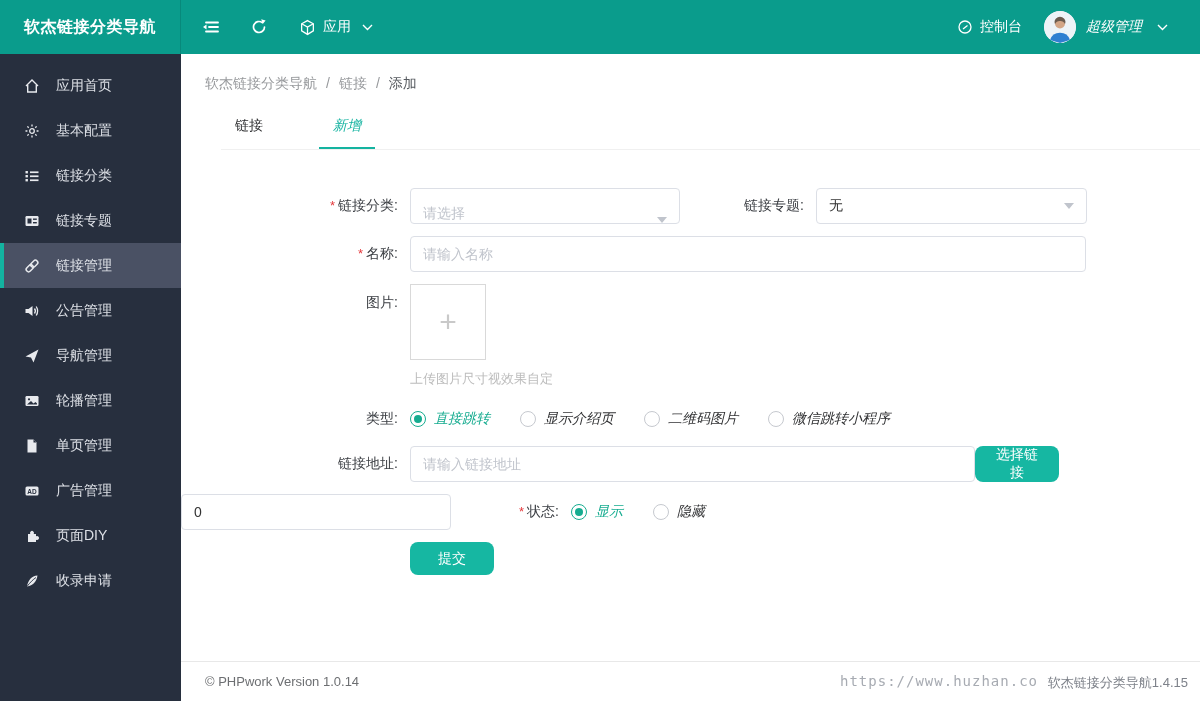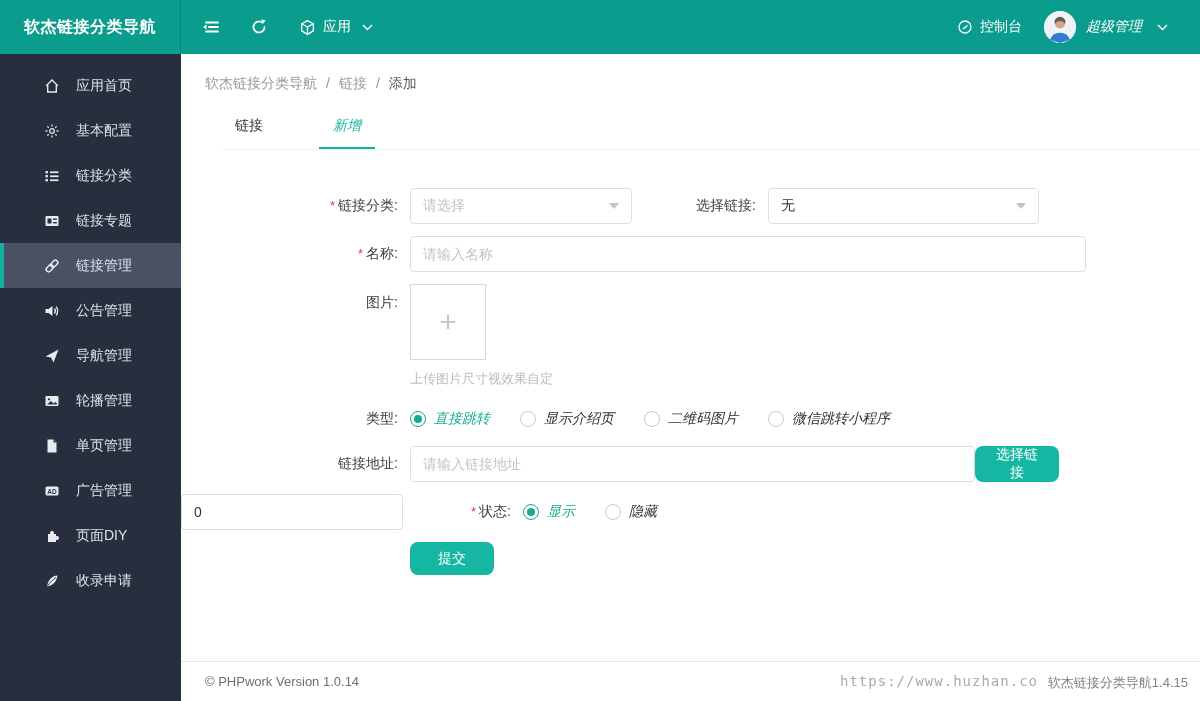--- a/index.html
+++ b/index.html
@@ -18,21 +18,21 @@
   .header-right { margin-left:auto; display:flex; align-items:center; gap:22px; padding-right:28px; }
   .console-link { display:flex; align-items:center; gap:5px; font-size:14px; cursor:pointer; }
   .user-area { display:flex; align-items:center; gap:10px; cursor:pointer; font-size:14px;font-style:italic; }
   .avatar { width:32px; height:32px; border-radius:50%; background:#eef3f7; overflow:hidden;
     display:flex; align-items:flex-end; justify-content:center; }
 
   
   .sidebar { position:fixed; top:54px; left:0; width:181px; height:647px;
     background:#272f3e; padding-top:9px; }
   .side-item { height:45px; display:flex; align-items:center; gap:16px;
-    padding-left:40px; color:#dde0e6; font-size:14px; font-weight:500; cursor:pointer;
+    padding-left:20px; color:#dde0e6; font-size:14px; font-weight:500; cursor:pointer;
     border-left:4px solid transparent; }
   .side-item .sicon { width:16px; height:16px; display:inline-flex; color:#e8eaee; flex:none; }
   .side-item.active { background:#4a5164; border-left-color:#14b3a0; }
 
   
   .content { position:fixed; top:54px; left:181px; width:1019px; height:647px;
     background:#fff; display:flex; flex-direction:column; }
   .breadcrumb { padding:21px 0 0 24px; font-size:14px; color:#97999c; display:flex; gap:9px; }
   .breadcrumb .crumb { cursor:default; }
   .breadcrumb .crumb.last { color:#565a5f; }
@@ -46,21 +46,21 @@
   .form { padding-top:38px; }
   .frow { display:flex; align-items:center; margin-bottom:12px; }
   .flabel { width:229px; text-align:right; padding-right:12px; font-size:14px; color:#3b3e43; flex:none; }
   .req { color:#e4393c; margin-right:3px; font-size:13px; }
   .select, .tinput { height:36px; border:1px solid #dcdfe6; border-radius:4px; background:#fff;
     font-size:14px; display:flex; align-items:center; padding:0 12px; color:#333; }
   .select { justify-content:space-between; cursor:pointer; }
   .select .ph { color:#c0c4cc; }
   .caret { width:0; height:0; border-left:5px solid transparent; border-right:5px solid transparent;
     border-top:6px solid #c0c4cc; }
-  .w270 { width:222px; } .w676 { width:676px; } .w565 { width:565px; }
+  .w270 { width:270px;align-items:flex-end; } .w676 { width:676px; } .w565 { width:565px; }
   input.tinput { outline:none; }
   input.tinput::placeholder { color:#c0c4cc; }
   .mid-label { width:135px; text-align:right; padding-right:12px; font-size:14px; color:#3b3e43; margin-left:0; }
 
   .upload-row { align-items:flex-start; }
   .upload-box { width:76px; height:76px; border:1px solid #d9d9d9; background:#fff;
     display:flex; align-items:center; justify-content:center; cursor:pointer;
     color:#c9c9c9; font-size:30px; font-weight:300; }
   .upload-hint { margin:10px 0 0 0; font-size:13px; color:#bcbcbc; }
 
@@ -287,21 +287,21 @@
   </div>
 
   <div class="form">
 
     <div class="frow">
       <div class="flabel"><span class="req">*</span><span>链接分类:</span></div>
       <div class="select w270">
         <span class="ph">请选择</span>
         <span class="caret"></span>
       </div>
-      <div class="mid-label" style="width:136px;">选择链接:</div>
+      <div class="mid-label" style="width:136px;">链接专题:</div>
       <div class="select" style="width:271px;">
         <span>无</span>
         <span class="caret"></span>
       </div>
     </div>
 
     <div class="frow">
       <div class="flabel"><span class="req">*</span><span>名称:</span></div>
       <input class="tinput w676" placeholder="请输入名称" style="">
     </div>

